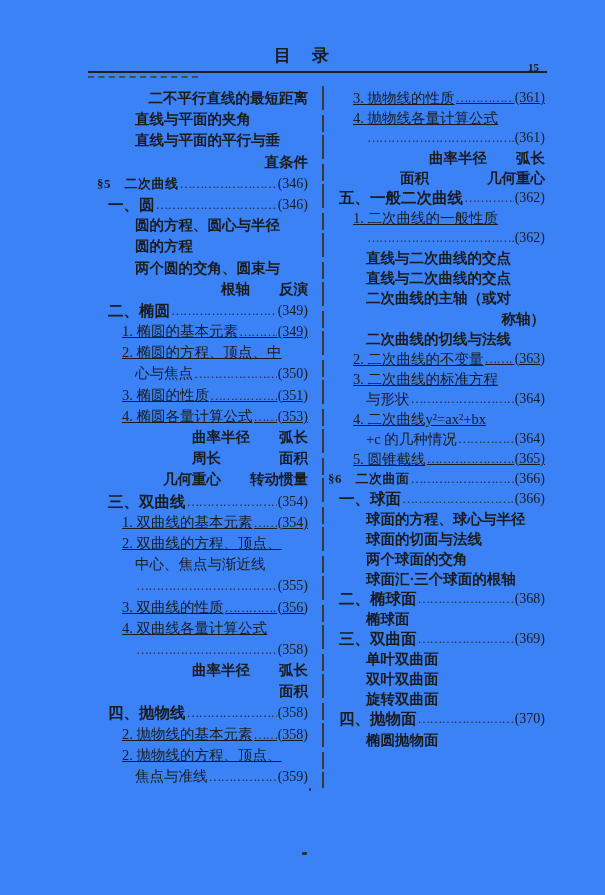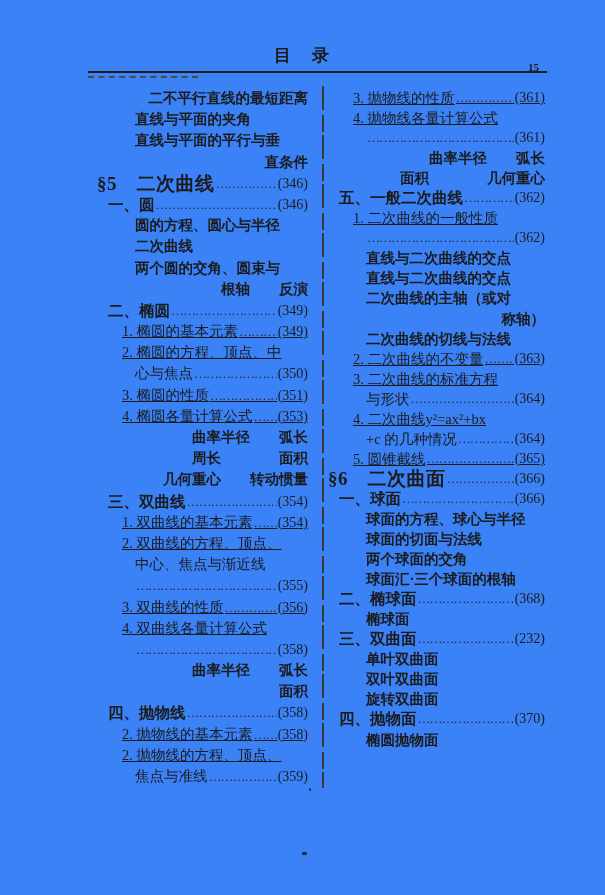--- a/index.html
+++ b/index.html
@@ -34,21 +34,21 @@
   .col-right{left:326px;width:219px;}
   .row{display:flex;white-space:pre;font-size:14.5px;}
   .col-left  .row{height:21.2px;line-height:21.2px;}
   .col-right .row{height:20.05px;line-height:20.05px;}
   .lvl0{padding-left:2px;}
   .lvl1{padding-left:13px;}
   .lvl2{padding-left:27px;text-decoration:underline;}
   .lvl3{padding-left:40px;}
   .lvl4{padding-left:50px;justify-content:flex-end;}
   .b .txt{font-weight:bold;}
-  .section .txt{font-weight:bold;font-size:19px;letter-spacing:0.5px;}
+  .section .txt{font-weight:bold;font-size:13px;letter-spacing:0.5px;}
   .cn .txt{font-weight:bold;font-size:15.5px;}
   .txt{white-space:pre;}
   .leader{
     flex:1;overflow:hidden;white-space:nowrap;color:#2a2a2a;
     font-size:13px;letter-spacing:-1px;margin:0 1px;
   }
   .pg{font-weight:400;font-size:14px;color:#1b1b1b;}
   
   .mark{position:absolute;background:#2e2e2e;border-radius:1px;}
   .mark-a{left:302px;top:852px;width:5px;height:3px;}
@@ -64,21 +64,21 @@
   <div class="hdr-rule-dash"></div>
   <div class="divider"></div>
   <div class="col col-left" id="col-left">
       <div class="row lvl4 b"><span class="txt">二不平行直线的最短距离</span></div>
       <div class="row lvl3 b"><span class="txt">直线与平面的夹角</span></div>
       <div class="row lvl3 b"><span class="txt">直线与平面的平行与垂</span></div>
       <div class="row lvl4 b"><span class="txt">直条件</span></div>
       <div class="row lvl0 section"><span class="txt">§5　二次曲线</span><span class="leader">………………………………………………</span><span class="pg">(346)</span></div>
       <div class="row lvl1 cn"><span class="txt">一、圆</span><span class="leader">………………………………………………</span><span class="pg">(346)</span></div>
       <div class="row lvl3 b"><span class="txt">圆的方程、圆心与半径</span></div>
-      <div class="row lvl3 b"><span class="txt">二次曲线</span></div>
+      <div class="row lvl3 b"><span class="txt">圆的方程</span></div>
       <div class="row lvl3 b"><span class="txt">两个圆的交角、圆束与</span></div>
       <div class="row lvl4 b"><span class="txt">根轴　　反演</span></div>
       <div class="row lvl1 cn"><span class="txt">二、椭圆</span><span class="leader">………………………………………………</span><span class="pg">(349)</span></div>
       <div class="row lvl2"><span class="txt">1. 椭圆的基本元素</span><span class="leader">………………………………………………</span><span class="pg">(349)</span></div>
       <div class="row lvl2"><span class="txt">2. 椭圆的方程、顶点、中</span></div>
       <div class="row lvl3"><span class="txt">心与焦点</span><span class="leader">………………………………………………</span><span class="pg">(350)</span></div>
       <div class="row lvl2"><span class="txt">3. 椭圆的性质</span><span class="leader">………………………………………………</span><span class="pg">(351)</span></div>
       <div class="row lvl2"><span class="txt">4. 椭圆各量计算公式</span><span class="leader">………………………………………………</span><span class="pg">(353)</span></div>
       <div class="row lvl4 b"><span class="txt">曲率半径　　弧长</span></div>
       <div class="row lvl4 b"><span class="txt">周长　　　　面积</span></div>
@@ -119,21 +119,21 @@
       <div class="row lvl3"><span class="txt">+c 的几种情况</span><span class="leader">………………………………………………</span><span class="pg">(364)</span></div>
       <div class="row lvl2"><span class="txt">5. 圆锥截线</span><span class="leader">………………………………………………</span><span class="pg">(365)</span></div>
       <div class="row lvl0 section"><span class="txt">§6　二次曲面</span><span class="leader">………………………………………………</span><span class="pg">(366)</span></div>
       <div class="row lvl1 cn"><span class="txt">一、球面</span><span class="leader">………………………………………………</span><span class="pg">(366)</span></div>
       <div class="row lvl3 b"><span class="txt">球面的方程、球心与半径</span></div>
       <div class="row lvl3 b"><span class="txt">球面的切面与法线</span></div>
       <div class="row lvl3 b"><span class="txt">两个球面的交角</span></div>
       <div class="row lvl3 b"><span class="txt">球面汇·三个球面的根轴</span></div>
       <div class="row lvl1 cn"><span class="txt">二、椭球面</span><span class="leader">………………………………………………</span><span class="pg">(368)</span></div>
       <div class="row lvl3 b"><span class="txt">椭球面</span></div>
-      <div class="row lvl1 cn"><span class="txt">三、双曲面</span><span class="leader">………………………………………………</span><span class="pg">(232)</span></div>
+      <div class="row lvl1 cn"><span class="txt">三、双曲面</span><span class="leader">………………………………………………</span><span class="pg">(369)</span></div>
       <div class="row lvl3 b"><span class="txt">单叶双曲面</span></div>
       <div class="row lvl3 b"><span class="txt">双叶双曲面</span></div>
       <div class="row lvl3 b"><span class="txt">旋转双曲面</span></div>
       <div class="row lvl1 cn"><span class="txt">四、抛物面</span><span class="leader">………………………………………………</span><span class="pg">(370)</span></div>
       <div class="row lvl3 b"><span class="txt">椭圆抛物面</span></div>
     </div>
   <div class="mark mark-a"></div>
   <div class="mark mark-b"></div>
 </div>
 

